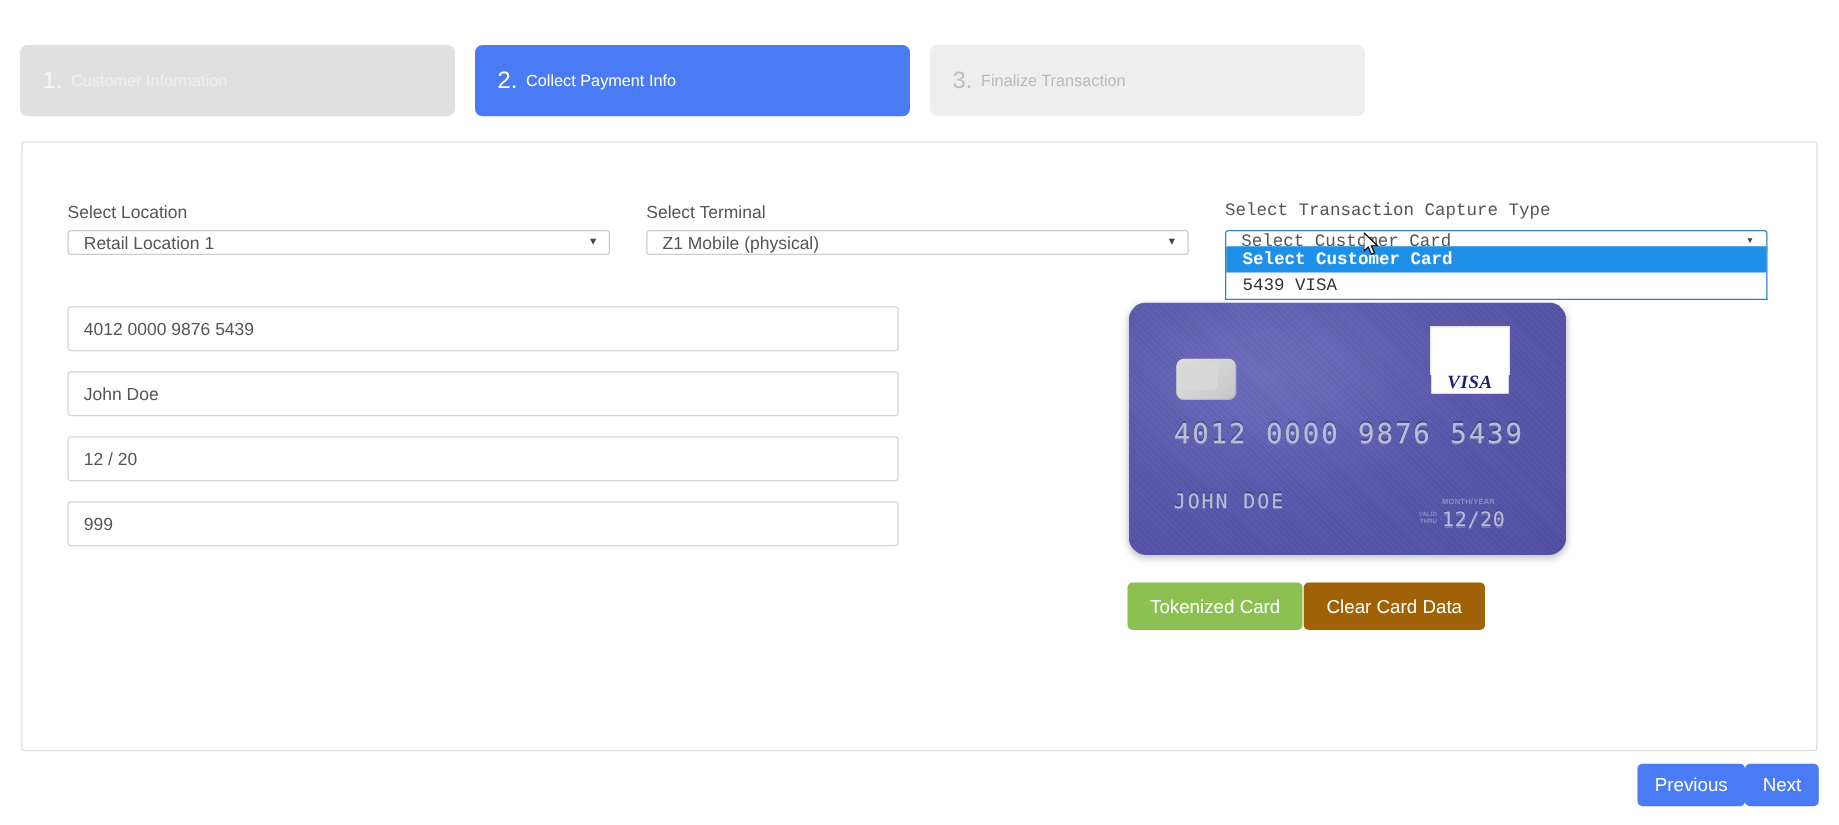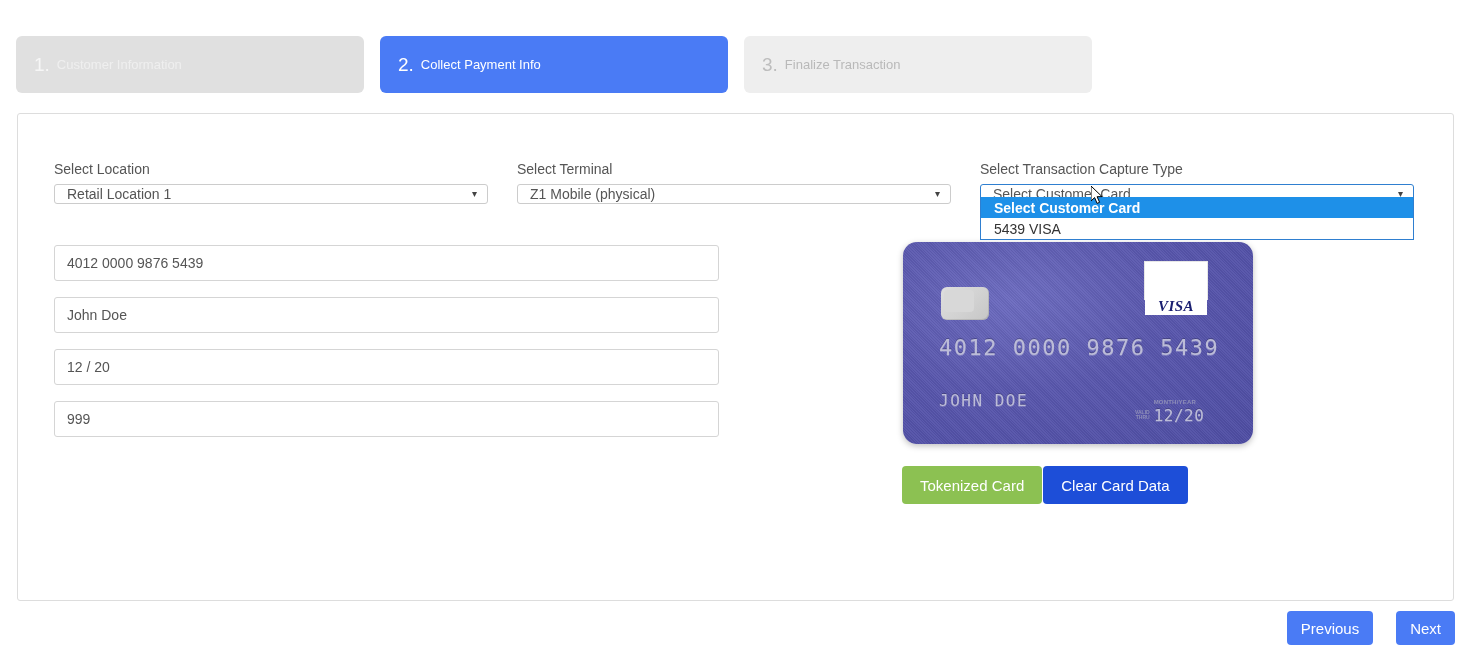--- a/index.html
+++ b/index.html
@@ -119,21 +119,21 @@
   .dd-opt.selected {
     background: #1e90e8;
     color: #ffffff;
     font-weight: bold;
   }
 
   
   .row-top { position: absolute; top: 47px; }
   .col-a { left: 36px;  width: 434px; }
   .col-b { left: 499px; width: 434px; }
-  .col-c { left: 962px; width: 434px; }
+  .col-c { left: 962px; width: 434px; font-family: Liberation Mono, monospace; }
 
   .text-inputs {
     position: absolute;
     left: 36px;
     top: 131px;
     width: 665px;
   }
   .ti {
     width: 665px;
     height: 36px;
@@ -279,29 +279,29 @@
     border: none;
     border-radius: 4px;
     color: #ffffff;
     font-size: 15px;
     font-family: "Liberation Sans", sans-serif;
     height: 38px;
     padding: 0 18px;
     cursor: pointer;
   }
   .btn-token { background: #8cc152; }
-  .btn-clear { background: #1d4ed8; }
+  .btn-clear { background: #a16207; }
 
   
   .footer-nav {
     position: absolute;
     right: 16px;
     top: 611px;
     display: flex;
-    gap: 23px;
+    gap: 0;
   }
   .btn-nav {
     background: #4a7bf5;
     border: none;
     border-radius: 4px;
     color: #ffffff;
     font-size: 15px;
     font-family: "Liberation Sans", sans-serif;
     height: 34px;
     padding: 0 14px;

